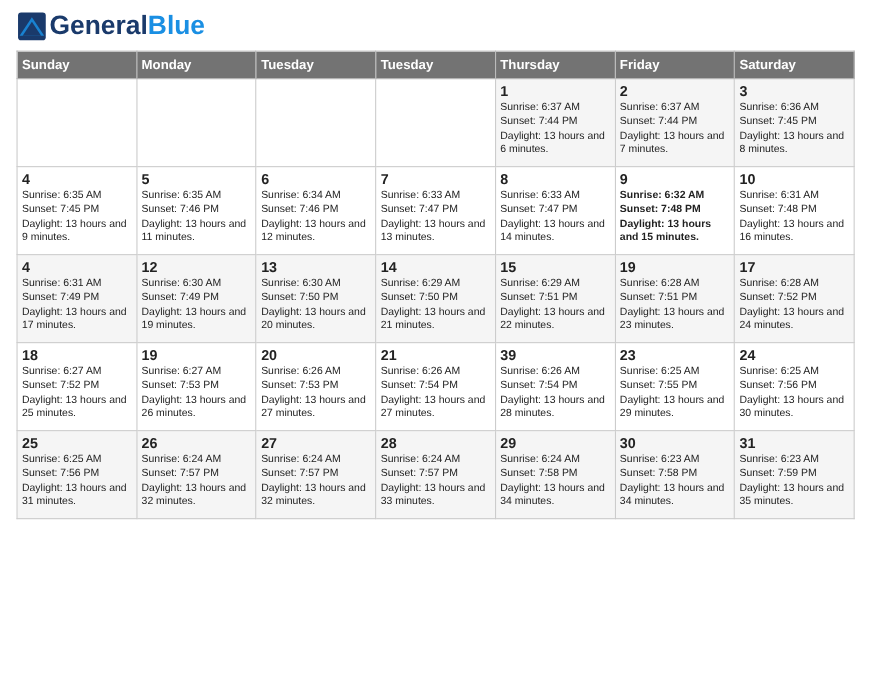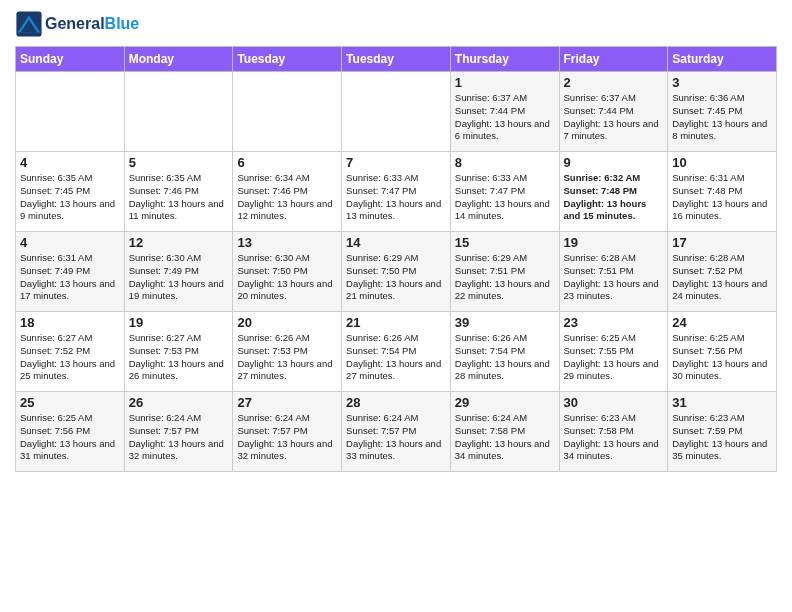--- a/index.html
+++ b/index.html
@@ -20,21 +20,21 @@
       display: flex;
       justify-content: space-between;
       align-items: flex-start;
       margin-bottom: 8px;
     }
     .logo {
       display: flex;
       align-items: center;
     }
     .logo-text {
-      font-size: 16px;
+      font-size: 24px;
       font-weight: bold;
       color: #1a3a6b;
       line-height: 1.1;
     }
     .logo-text span {
       color: #1a8fe3;
     }
     .logo-icon {
       width: 28px;
       height: 28px;
@@ -51,21 +51,21 @@
     .location {
       font-size: 15px;
       color: #444;
     }
     table {
       width: 100%;
       border-collapse: collapse;
       table-layout: fixed;
     }
     thead tr th {
-      background: #8b5cf6;
+      background: #737373;
       color: #fff;
       font-size: 12px;
       font-weight: bold;
       padding: 5px 4px;
       text-align: left;
       border: 1px solid #bbb;
     }
     tbody tr td {
       border: 1px solid #ccc;
       vertical-align: top;

